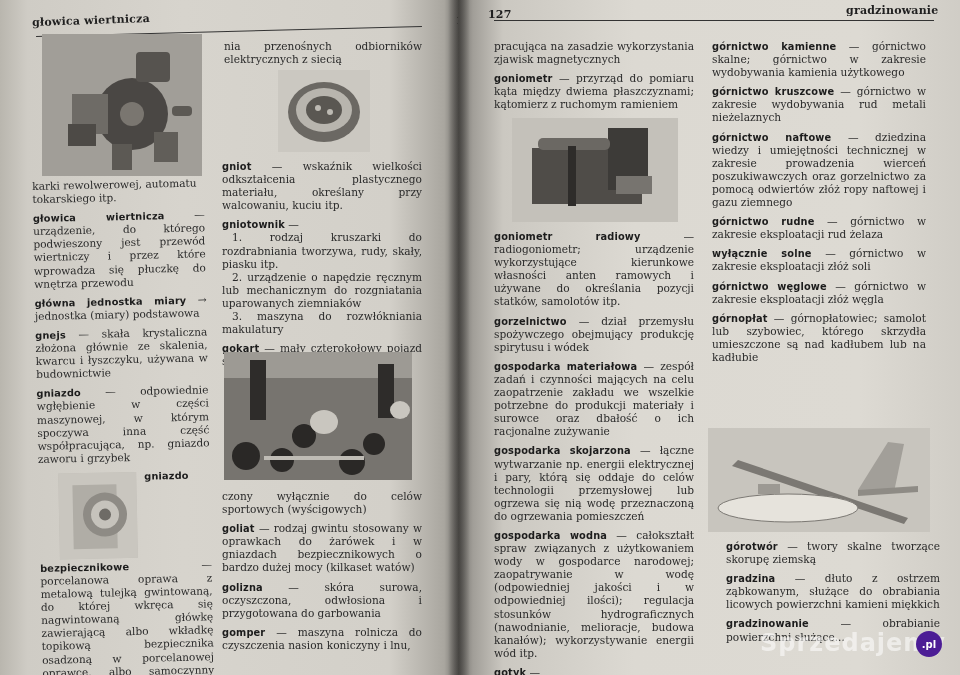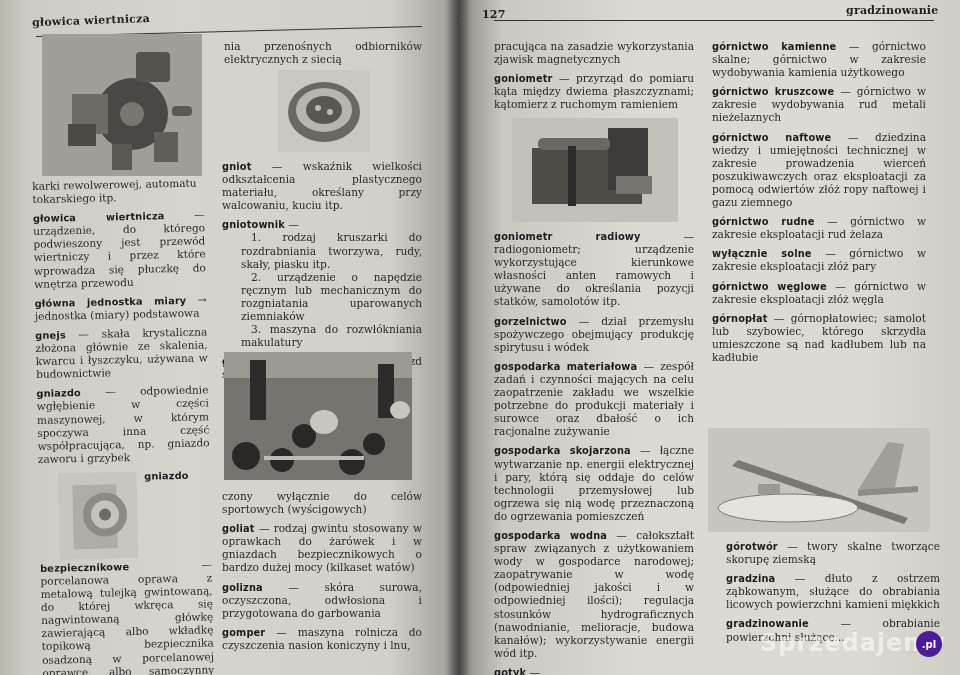--- a/index.html
+++ b/index.html
@@ -26,21 +26,21 @@
     background: linear-gradient(90deg, rgba(40,38,36,0) 0%, rgba(40,38,36,.55) 50%, rgba(40,38,36,0) 100%);
   }
   .running-head {
     position: absolute; font-size: 11px; font-weight: bold; letter-spacing: .2px;
     color: #1f1f1f;
   }
   .head-rule { position: absolute; height: 0; border-top: 1.5px solid #333; }
   .col { position: absolute; font-size: 10.6px; line-height: 13.1px; text-align: justify; }
   .entry { margin: 0 0 6px 0; }
   .entry b { font-family: "DejaVu Sans", sans-serif; font-weight: bold; font-size: 9.8px; letter-spacing: .15px; color: #1c1c1c; }
-  .sub { display: block; text-indent: 10px; margin-left: 19px; }
+  .sub { display: block; text-indent: 10px; }
   .photo {
     position: absolute; background: #8d8a85; overflow: hidden;
     box-shadow: inset 0 0 12px rgba(0,0,0,.35);
   }
   .photo svg { width: 100%; height: 100%; display: block; }
   .fuse-float { float: left; width: 78px; height: 86px; margin: 2px 8px 2px 20px; background: #c3c0b9; position: relative; }
   .watermark {
     position: absolute; right: 14px; bottom: 18px;
     font-family: "DejaVu Sans", sans-serif; font-weight: bold; font-size: 24px;
     color: rgba(255,255,255,.55); letter-spacing: 1px;
@@ -137,21 +137,21 @@
     </div>
     <div class="col" style="left:222px; top:490px; width:200px;">
       <div class="entry">czony wyłącznie do celów sportowych (wyścigowych)</div>
       <div class="entry"><b>goliat</b> <span>— rodzaj gwintu stosowany w oprawkach do żarówek i w gniazdach bezpiecznikowych o bardzo dużej mocy (kilkaset watów)</span></div>
       <div class="entry"><b>golizna</b> <span>— skóra surowa, oczyszczona, odwłosiona i przygotowana do garbowania</span></div>
       <div class="entry"><b>gomper</b> <span>— maszyna rolnicza do czyszczenia nasion koniczyny i lnu,</span></div>
     </div>
   </div>
 
   <div class="page page-right">
-    <div class="running-head" style="left:24px; top:8px;">127</div>
+    <div class="running-head" style="left:30px; top:8px;">127</div>
     <div class="running-head" style="left:388px; top:4px;">gradzinowanie</div>
     <div class="head-rule" style="left:36px; top:20px; width:440px;"></div>
 
     <div class="col" style="left:36px; top:40px; width:200px;">
       <div class="entry">pracująca na zasadzie wykorzystania zjawisk magnetycznych</div>
       <div class="entry"><b>goniometr</b> <span>— przyrząd do pomiaru kąta między dwiema płaszczyznami; kątomierz z ruchomym ramieniem</span></div>
     </div>
     <div class="photo" style="left:54px; top:118px; width:166px; height:104px; background:#c4c1ba; box-shadow:none;">
       <svg viewBox="0 0 166 104">
         <rect width="166" height="104" fill="#c4c1ba"></rect>
@@ -171,23 +171,23 @@
       <div class="entry">
         <b>gotyk</b> <span>—</span>
         
         
       </div>
     </div>
 
     <div class="col" style="left:254px; top:40px; width:214px;">
       <div class="entry"><b>górnictwo kamienne</b> <span>— górnictwo skalne; górnictwo w zakresie wydobywania kamienia użytkowego</span></div>
       <div class="entry"><b>górnictwo kruszcowe</b> <span>— górnictwo w zakresie wydobywania rud metali nieżelaznych</span></div>
-      <div class="entry"><b>górnictwo naftowe</b> <span>— dziedzina wiedzy i umiejętności technicznej w zakresie prowadzenia wierceń poszukiwawczych oraz eksploatacji za pomocą odwiertów złóż ropy naftowej i gazu ziemnego</span></div>
+      <div class="entry"><b>górnictwo naftowe</b> <span>— dziedzina wiedzy i umiejętności technicznej w zakresie prowadzenia wierceń poszukiwawczych oraz gorzelnictwo za pomocą odwiertów złóż ropy naftowej i gazu ziemnego</span></div>
       <div class="entry"><b>górnictwo rudne</b> <span>— górnictwo w zakresie eksploatacji rud żelaza</span></div>
-      <div class="entry"><b>wyłącznie solne</b> <span>— górnictwo w zakresie eksploatacji złóż pary</span></div>
+      <div class="entry"><b>wyłącznie solne</b> <span>— górnictwo w zakresie eksploatacji złóż soli</span></div>
       <div class="entry"><b>górnictwo węglowe</b> <span>— górnictwo w zakresie eksploatacji złóż węgla</span></div>
       <div class="entry"><b>górnopłat</b> <span>— górnopłatowiec; samolot lub szybowiec, którego skrzydła umieszczone są nad kadłubem lub na kadłubie</span></div>
     </div>
     <div class="photo" style="left:250px; top:428px; width:222px; height:104px; background:#c8c5be; box-shadow:none;">
       <svg viewBox="0 0 222 104">
         <rect width="222" height="104" fill="#c8c5be"></rect>
         <polygon points="30,32 200,90 196,96 24,38" fill="#7b7873"></polygon>
         <ellipse cx="80" cy="80" rx="70" ry="14" fill="#e6e3dc" stroke="#7b7873" stroke-width="1"></ellipse>
         <polygon points="150,62 180,14 196,16 186,64" fill="#a29f99"></polygon>
         <polygon points="150,62 210,58 210,64 150,68" fill="#8e8b85"></polygon>

